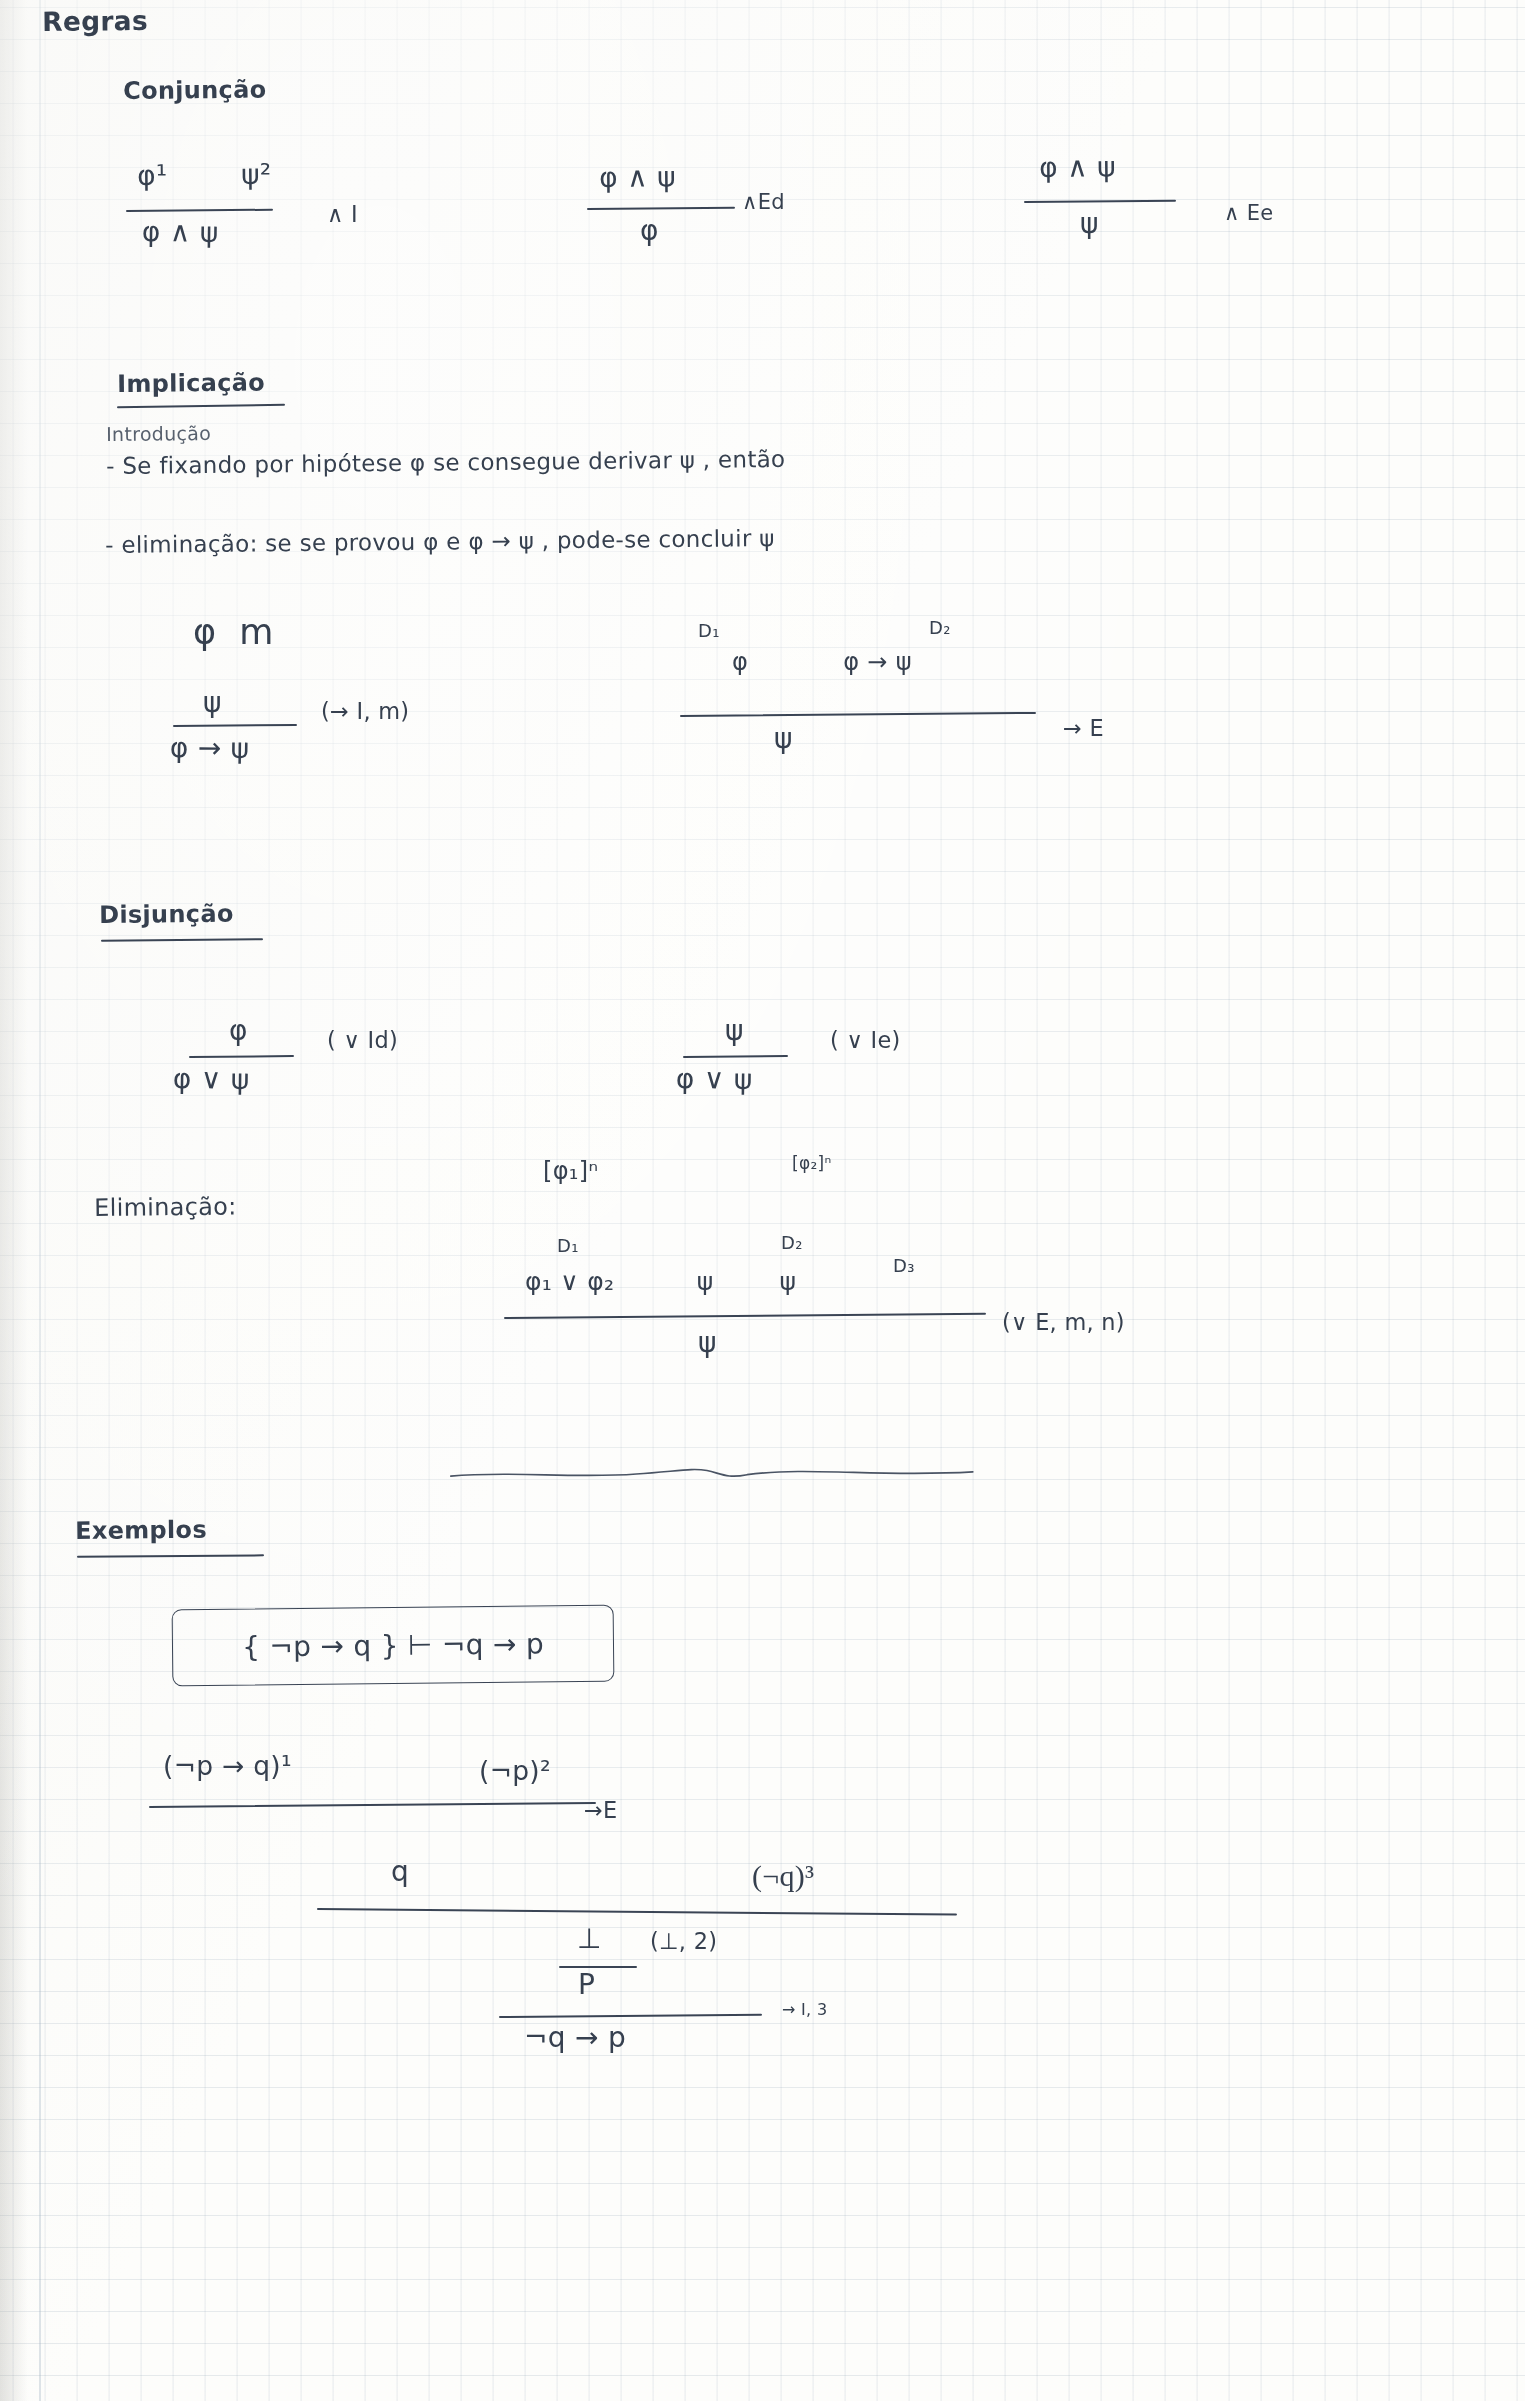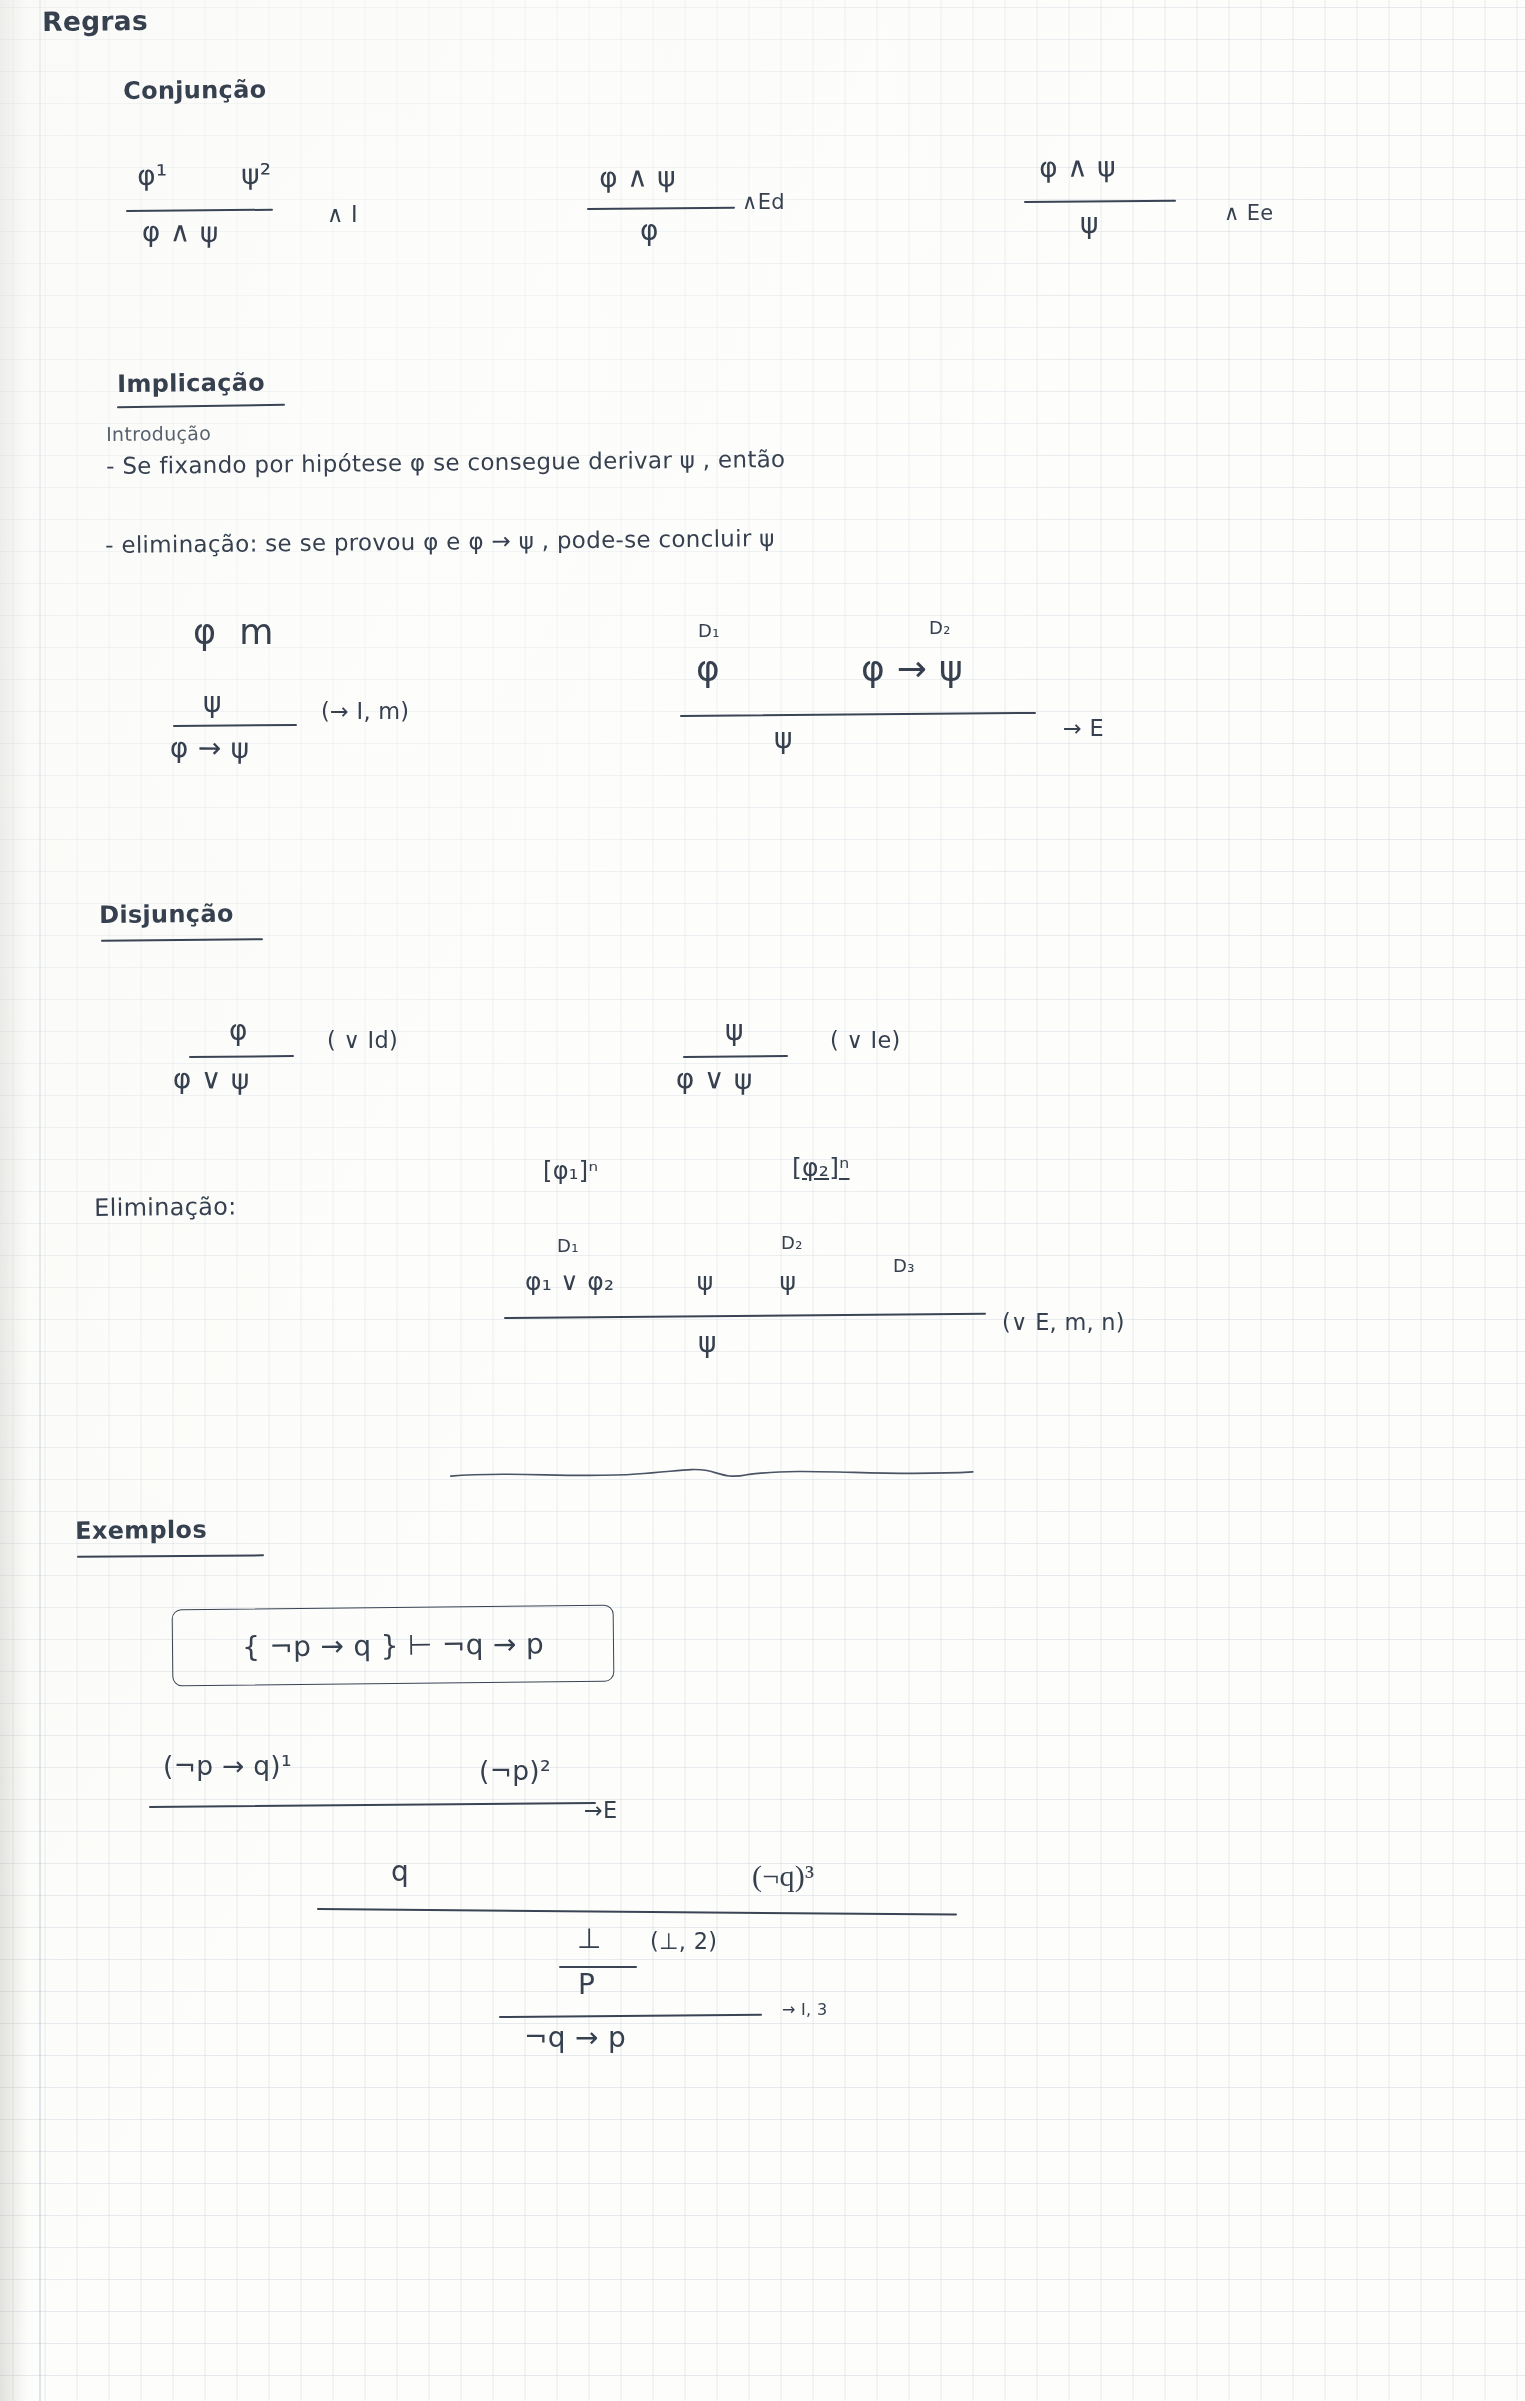--- a/index.html
+++ b/index.html
@@ -138,42 +138,42 @@
 <div class="hw body tilt2" style="left:105px; top:532px; font-size:23px;">- eliminação: se se provou φ e φ → ψ , pode-se concluir ψ</div>
 
 <div class="hw body" style="left:193px; top:612px; font-size:35px;">φ&nbsp;&nbsp;m</div>
 <div class="hw body" style="left:203px; top:686px; font-size:28px;">ψ</div>
 <div class="bar wobble" style="left:173px; top:725px; width:124px;"></div>
 <div class="hw body tilt3" style="left:170px; top:731px; font-size:28px;">φ → ψ</div>
 <div class="hw body" style="left:321px; top:698px; font-size:22.4px;">(→ I, m)</div>
 
 <div class="hw tiny" style="left:698px; top:620px; font-size:18px;">D₁</div>
 <div class="hw tiny" style="left:929px; top:617px; font-size:18px;">D₂</div>
-<div class="hw body" style="left:696px; top:648px; font-size:36px;">φ            φ → ψ</div>
+<div class="hw body" style="left:732px; top:648px; font-size:24px;">φ            φ → ψ</div>
 <div class="bar wobble" style="left:680px; top:715px; width:356px;"></div>
 <div class="hw body" style="left:774px; top:722px; font-size:28px;">ψ</div>
 <div class="hw body" style="left:1063px; top:715px; font-size:22.4px;">→ E</div>
 
 <div class="hw h2 tilt2" style="left:99px; top:901px;">Disjunção</div>
 <div class="uline" style="left:101px; top:939px; width:162px; transform:rotate(-0.5deg);"></div>
 
 <div class="hw body" style="left:229px; top:1014px; font-size:28px;">φ</div>
 <div class="bar wobble" style="left:189px; top:1056px; width:105px;"></div>
 <div class="hw body tilt3" style="left:173px; top:1062px; font-size:28px;">φ ∨ ψ</div>
 <div class="hw body" style="left:327px; top:1027px; font-size:22.4px;">( ∨ Id)</div>
 
 <div class="hw body" style="left:725px; top:1014px; font-size:28px;">ψ</div>
 <div class="bar wobble" style="left:683px; top:1056px; width:105px;"></div>
 <div class="hw body tilt3" style="left:676px; top:1062px; font-size:28px;">φ ∨ ψ</div>
 <div class="hw body" style="left:830px; top:1027px; font-size:22.4px;">( ∨ Ie)</div>
 
 <div class="hw body tilt2" style="left:94px; top:1194px; font-size:24px;">Eliminação:</div>
 
 <div class="hw body" style="left:543px; top:1157px; font-size:24px;">[φ₁]ⁿ</div>
-<div class="hw body" style="left:792px; top:1153px; font-size:25px;text-decoration:underline;">[φ₂]ⁿ</div>
+<div class="hw body" style="left:792px; top:1153px; font-size:17px;">[φ₂]ⁿ</div>
 
 <div class="hw tiny" style="left:557px; top:1235px; font-size:18px;">D₁</div>
 <div class="hw tiny" style="left:781px; top:1232px; font-size:18px;">D₂</div>
 <div class="hw tiny" style="left:893px; top:1231px; font-size:18px;margin-top:24px;">D₃</div>
 
 <div class="hw body" style="left:525px; top:1267px; font-size:25px;">φ₁ ∨ φ₂          ψ        ψ</div>
 <div class="bar wobble" style="left:504px; top:1317px; width:482px;"></div>
 <div class="hw body" style="left:698px; top:1326px; font-size:28px;">ψ</div>
 <div class="hw body" style="left:1002px; top:1309px; font-size:22.4px;">(∨ E, m, n)</div>
 

